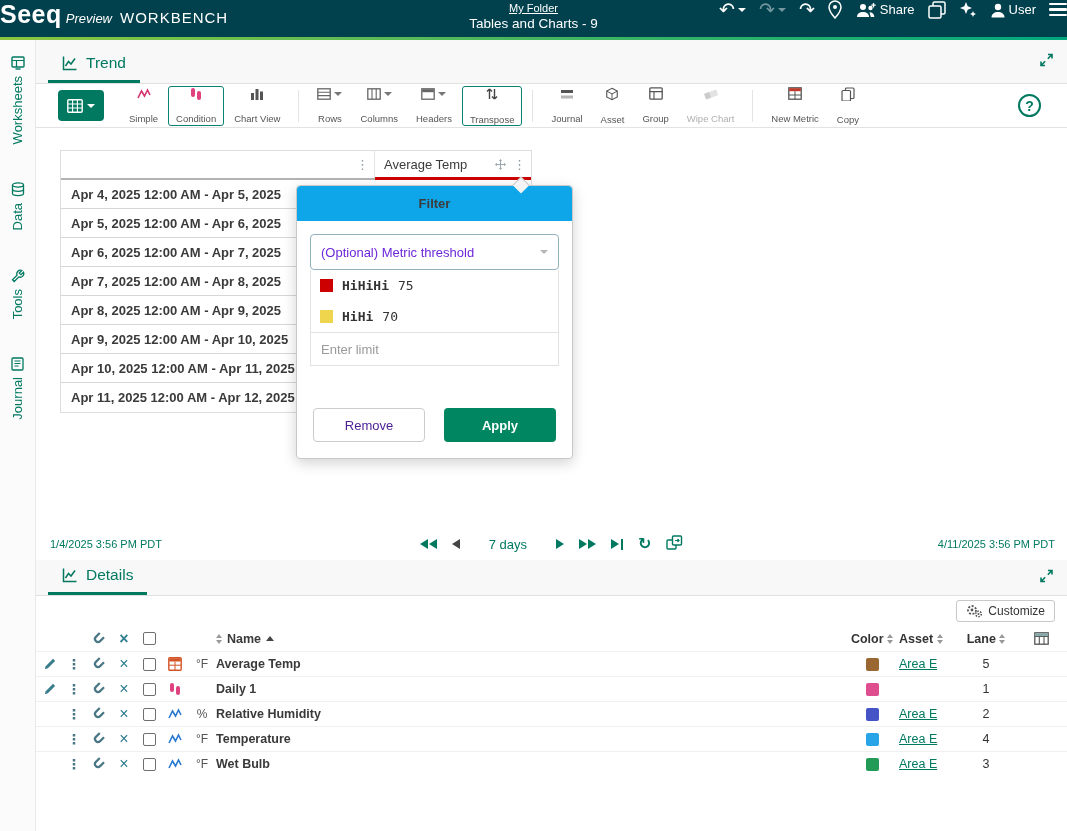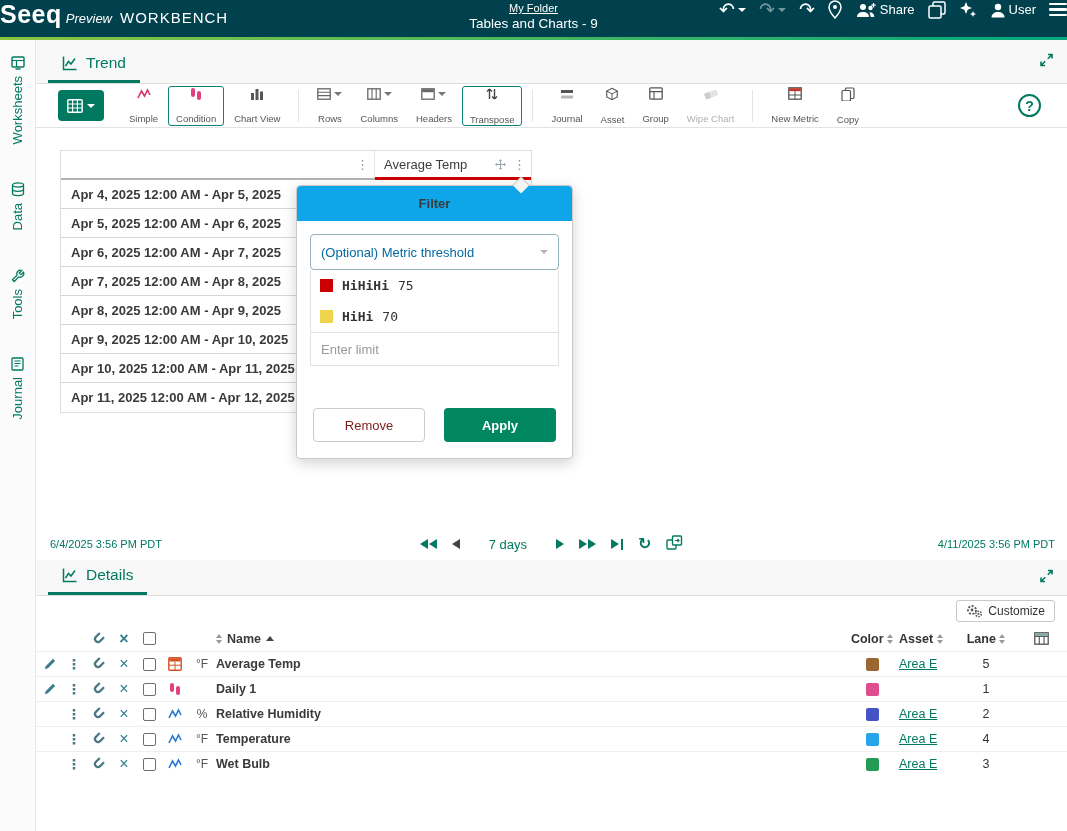--- a/index.html
+++ b/index.html
@@ -101,34 +101,34 @@
   .filter-popup { position:absolute; left:260px; top:57px; width:277px; background:#fff;
     border:1px solid #c9c9c9; border-radius:4px; box-shadow:0 4px 14px rgba(0,0,0,.18); z-index:5; }
   .popup-caret { position:absolute; top:-7px; left:218px; width:12px; height:12px;
     background:#f4f4f4; border-left:1px solid #c9c9c9; border-top:1px solid #c9c9c9;
     transform:rotate(45deg); }
   .popup-header { background:#0ea5e9; border-radius:4px 4px 0 0; padding:10px 0;
     text-align:center; font-weight:bold; font-size:13px; color:#3c3c3c; }
   .popup-body { padding:13px 13px 0; }
   .metric-select { height:36px; border:1px solid #93b1be; border-radius:4px;
     display:flex; align-items:center; justify-content:space-between; padding:0 10px;
-    color:#0369a1; font-size:13px; cursor:pointer; background:#fff; }
+    color:#6d28d9; font-size:13px; cursor:pointer; background:#fff; }
   .metric-select .caret-down { color:#b5b5b5; }
   .options { border:1px solid #e2e2e2; border-top:none; }
   .option-row { height:31px; display:flex; align-items:center; gap:9px; padding:0 9px;
     font-size:13px; cursor:pointer; }
   .opt-swatch { width:13px; height:13px; flex:none; }
   .opt-name { font-family:"DejaVu Sans Mono", monospace; font-weight:bold; color:#333; }
   .opt-value { font-family:"DejaVu Sans Mono", monospace; color:#333; }
   .limit-input { width:100%; height:33px; border:1px solid #e2e2e2; border-top:none;
     padding:0 10px; font-size:13px; color:#555; outline:none; font-family:inherit; display:block; }
   .limit-input::placeholder { color:#9a9a9a; }
   .popup-footer { display:flex; justify-content:space-between; padding:42px 16px 16px; }
   .btn-remove { width:112px; height:34px; background:#fff; border:1px solid #ccc;
-    border-radius:4px; font-size:13px; color:#7f1d1d; cursor:pointer; font-family:inherit; }
+    border-radius:4px; font-size:13px; color:#4c1d95; cursor:pointer; font-family:inherit; }
   .btn-apply { width:112px; height:34px; border:none; border-radius:4px; font-size:13px;
     color:#fff; font-weight:bold; cursor:pointer; font-family:inherit; background:#008761; }
 
   
   .timebar { position:absolute; left:0; right:0; bottom:0; height:32px; background:#fff;
     display:flex; align-items:center; }
   .tb-start { position:absolute; left:14px; font-size:11px; color:#007960; cursor:pointer; }
   .tb-end { position:absolute; right:12px; font-size:11px; color:#007960; cursor:pointer; }
   .tb-controls { margin:0 auto; display:flex; align-items:center; gap:15px; color:#007960; }
   .tb-controls > * { cursor:pointer; }
@@ -490,21 +490,21 @@
           </div>
           <input class="limit-input" value="" placeholder="Enter limit" style="">
         </div>
         <div class="popup-footer">
           <button class="btn-remove">Remove</button>
           <button class="btn-apply" style="background: rgb(0, 135, 97);">Apply</button>
         </div>
       </div>
 
       <div class="timebar">
-        <span class="tb-start">6/4/2025 3:56 PM PDT</span>
+        <span class="tb-start">1/4/2025 3:56 PM PDT</span>
         <div class="tb-controls">
           <span class="dbl">
               <i class="tri-l"></i>
               <i class="tri-l"></i>
             </span>
           <span class="step-back"><i class="tri-l"></i></span>
           <span class="duration">7 days</span>
           <span><i class="tri-r"></i></span>
           <span class="dbl">
               <i class="tri-r"></i>

